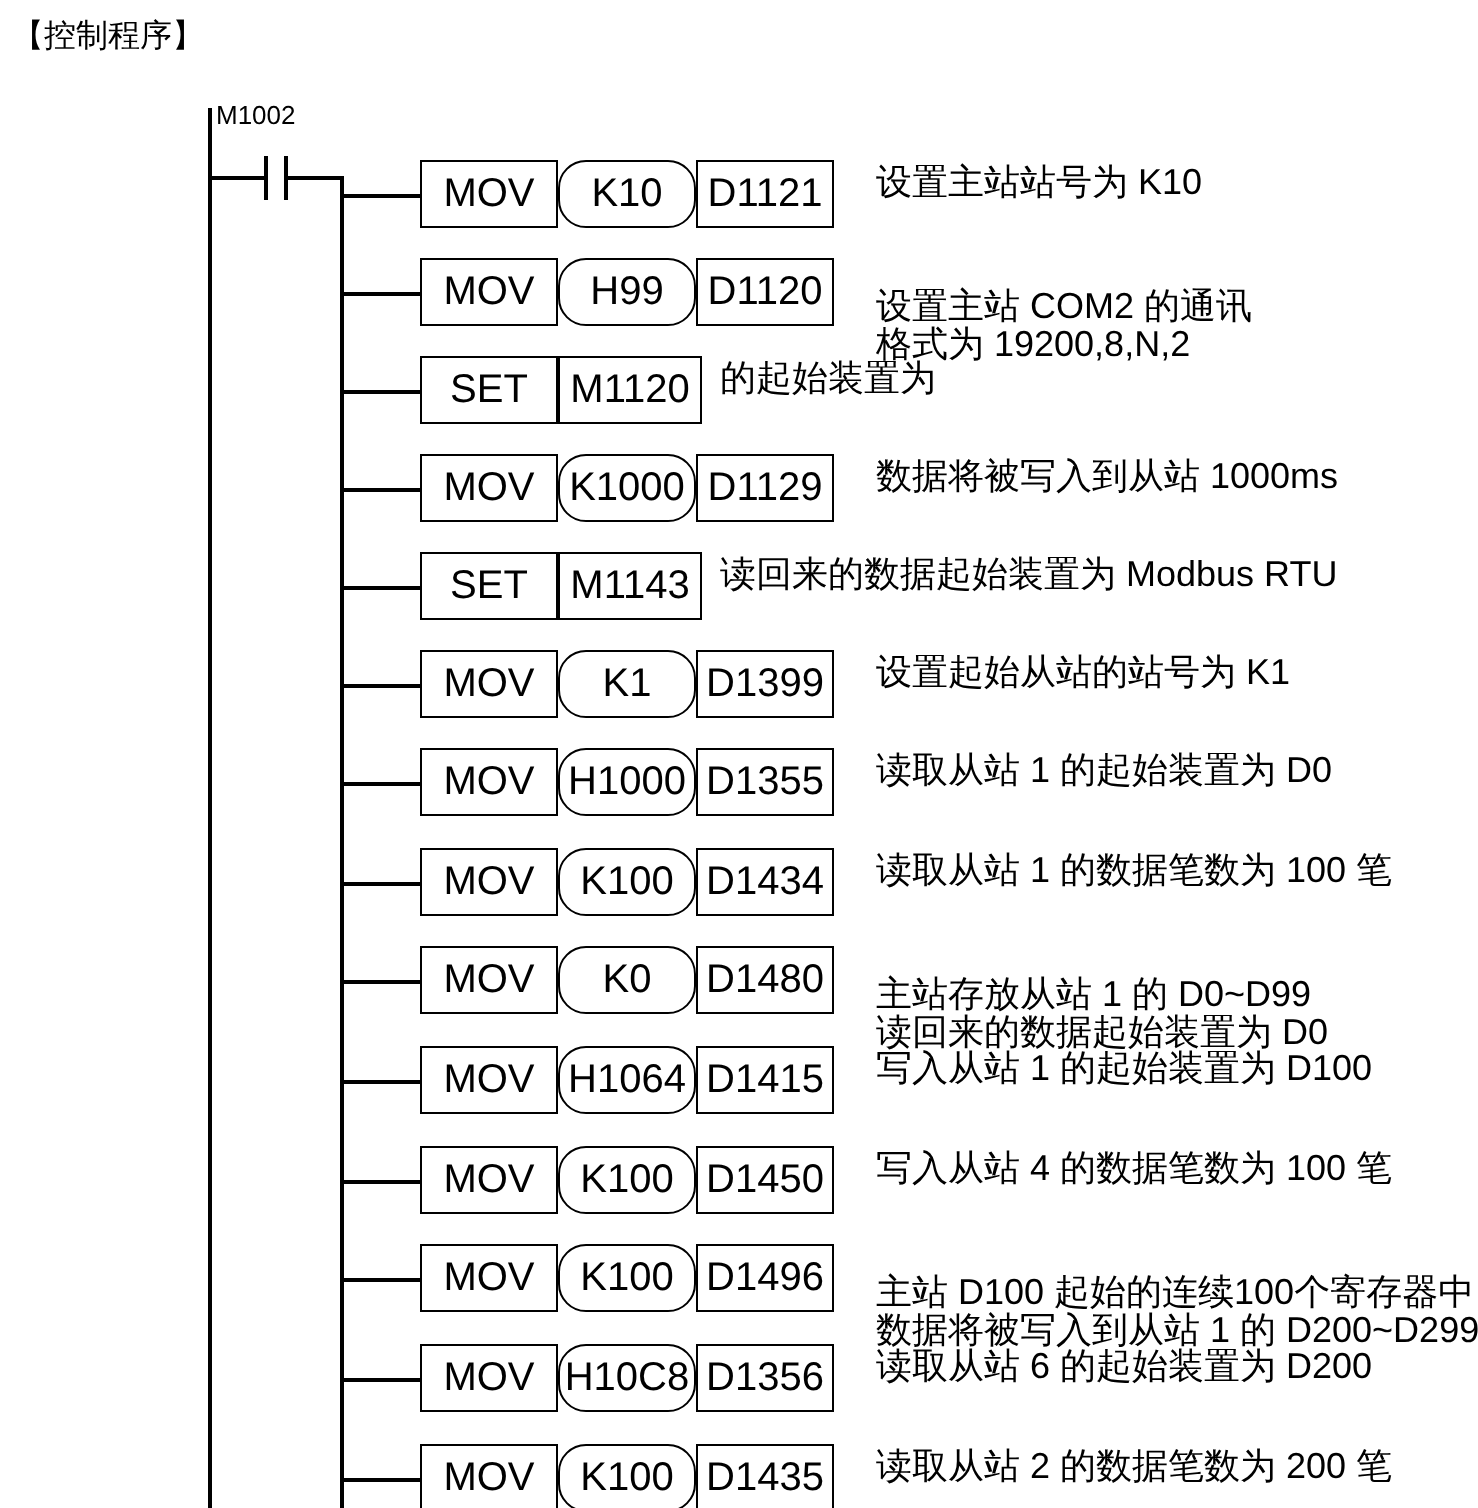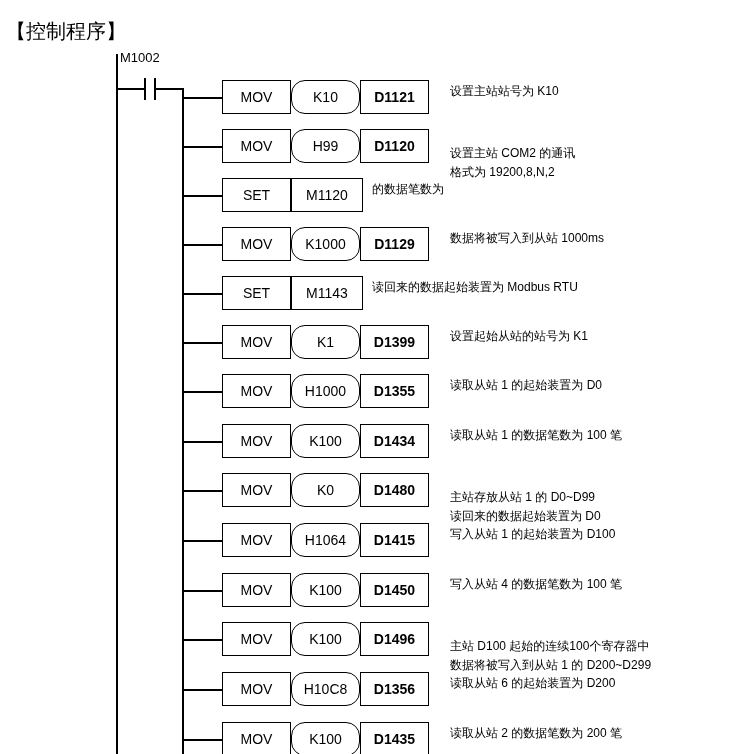--- a/index.html
+++ b/index.html
@@ -11,30 +11,30 @@
     width: 739px;
     height: 754px;
     position: relative;
     font-family: "Liberation Sans", sans-serif;
     color: #000000;
     overflow: hidden;
   }
   #title {
     position: absolute;
     left: 6px;
-    top: 22px;
-    font-size: 20px;
+    top: 10px;
+    font-size: 16px;
     line-height: 18px;
     white-space: nowrap;
   }
 
   
   #ladder {
     position: absolute;
-    left: 12px;
+    left: 0;
     top: 40px;
     width: 586px;
     height: 714px;
   }
 
   
   #left-rail {
     position: absolute;
     left: 104px;
     top: 14px;
@@ -115,46 +115,45 @@
   }
   .box {
     position: absolute;
     top: 0;
     height: 34px;
     border: 1px solid #000;
     box-sizing: border-box;
     display: flex;
     align-items: center;
     justify-content: center;
-    font-size: 14px;
+    font-size: 20px;
     background: #fff;
   }
   .box.op {
     left: 40px;
     width: 69px;
   }
   .box.a1 {
     left: 109px;
     width: 69px;
     border-radius: 14px;
   }
   .box.a2 {
     left: 178px;
     width: 69px;
-    font-weight: bold;
   }
   .box.wide {
     left: 109px;
     width: 72px;
   }
   .comment {
     position: absolute;
     left: 268px;
     top: 2px;
-    font-size: 12px;
+    font-size: 18px;
     line-height: 19px;
     white-space: pre;
   }
   .comment.two {
     top: -5px;
     margin-top: 20px;
   }
 </style>
 </head>
 <body>
@@ -189,21 +188,21 @@
     <div class="box a1">H99</div>
     <div class="box a2">D1120</div>
     <div class="comment two">设置主站 COM2 的通讯
 格式为 19200,8,N,2</div>
   </div>
 
   <div class="rung" style="top:138px">
     <div class="branch"></div>
     <div class="box op">SET</div>
     <div class="box wide">M1120</div>
-    <div class="comment" style="left:190px">的数据笔数为</div>
+    <div class="comment" style="left:190px">的起始装置为</div>
   </div>
 
   <div class="rung" style="top:187px">
     <div class="branch"></div>
     <div class="box op">MOV</div>
     <div class="box a1">K1000</div>
     <div class="box a2">D1129</div>
     <div class="comment">数据将被写入到从站 1000ms</div>
   </div>
 

